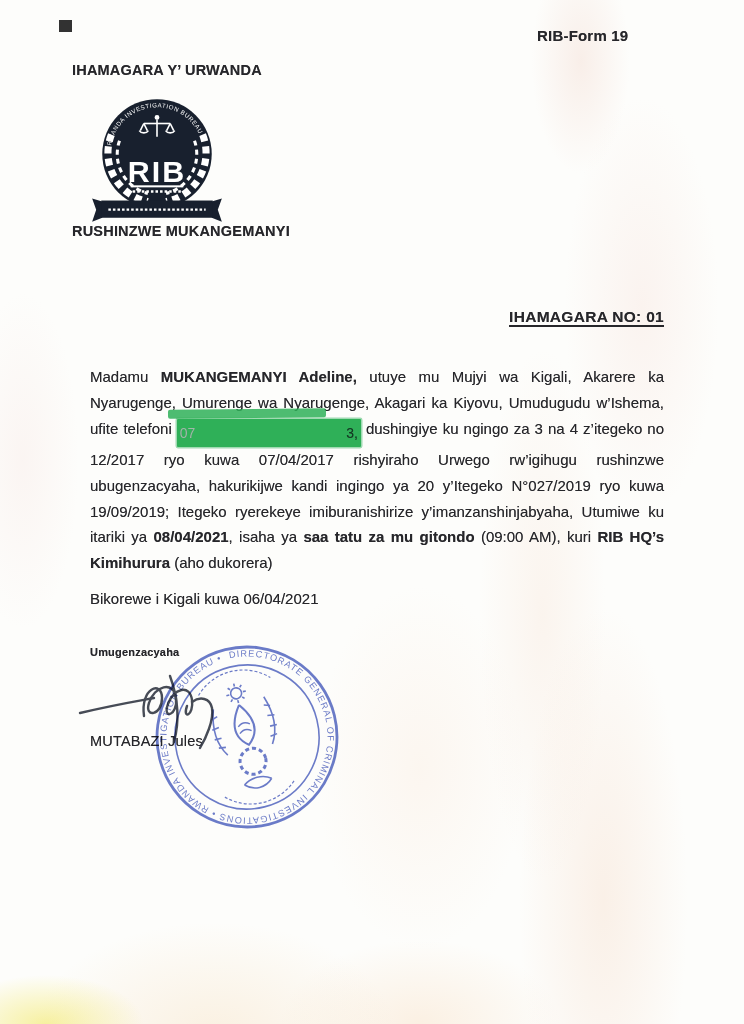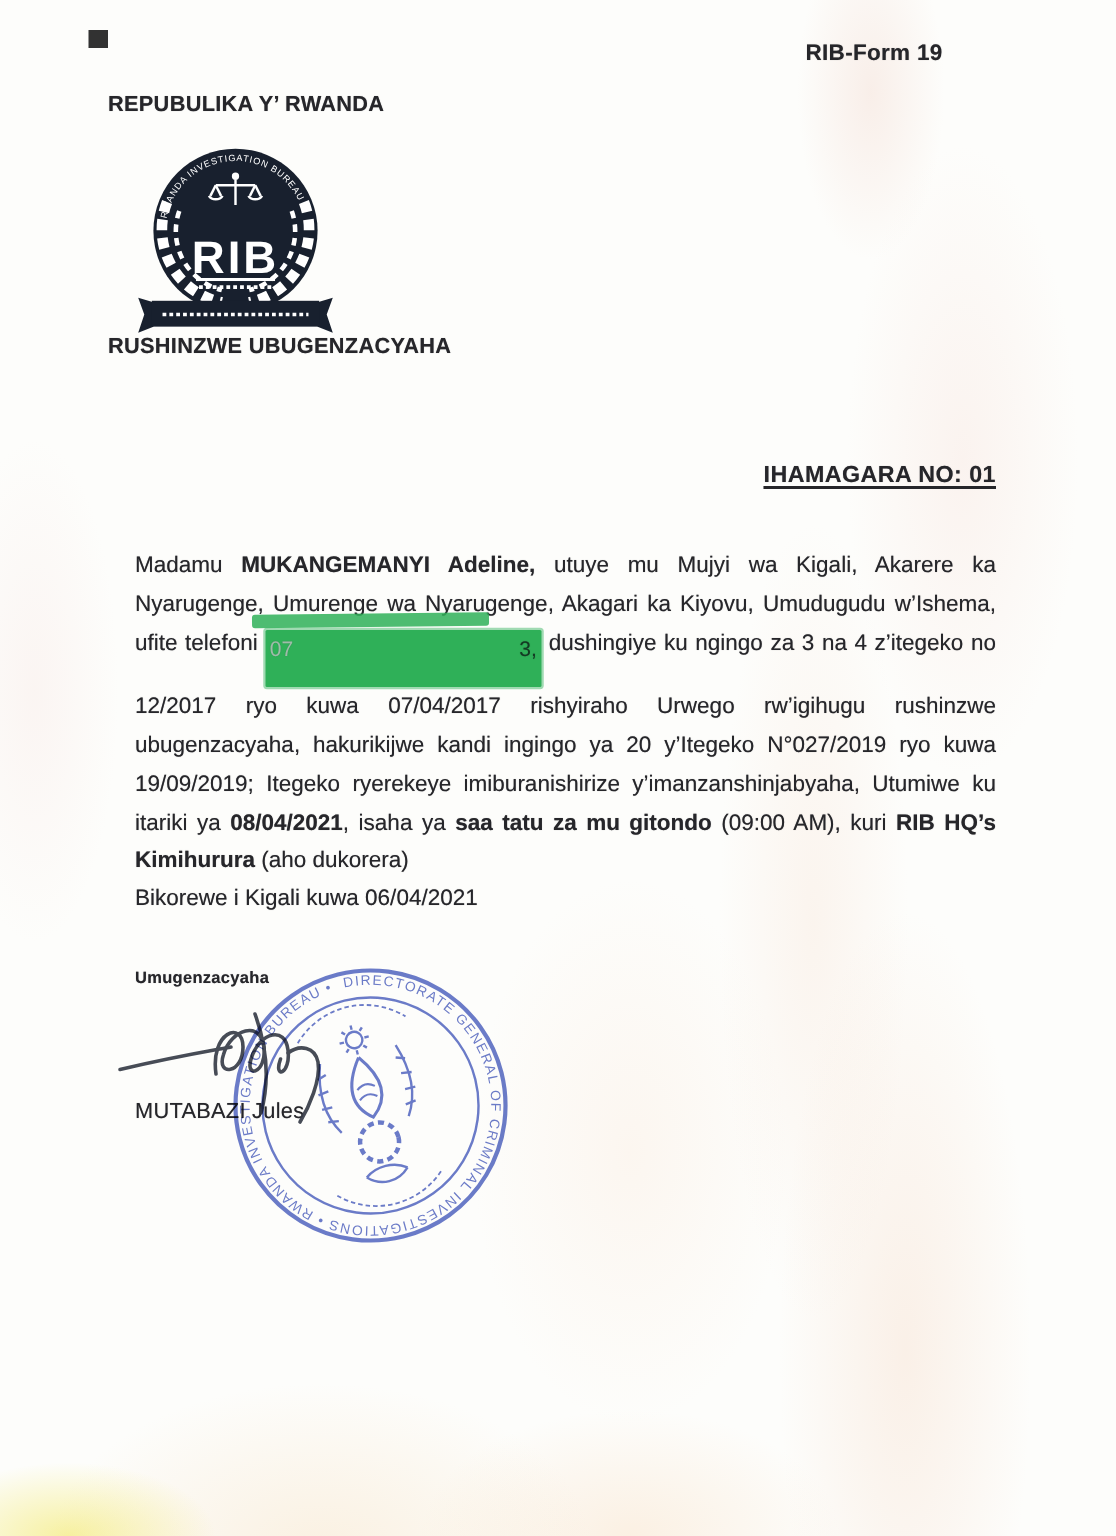--- a/index.html
+++ b/index.html
@@ -26,22 +26,22 @@
   .republic{position:absolute;top:62px;left:72px;font-weight:bold;font-size:14.5px;letter-spacing:.2px;}
   .logo{position:absolute;top:96px;left:82px;width:150px;height:130px;}
   .agency{position:absolute;top:220px;left:72px;width:254px;font-weight:bold;font-size:14.5px;line-height:22.5px;letter-spacing:.2px;}
   .agency .l1{display:flex;justify-content:space-between;}
   .title-wrap{position:absolute;top:308px;left:90px;width:574px;text-align:right;}
   .doc-title{font-weight:bold;font-size:15.5px;letter-spacing:.3px;
     text-decoration:underline;text-underline-offset:3px;text-decoration-thickness:2px;}
   .body-block{position:absolute;top:364px;left:90px;width:574px;font-size:15px;line-height:25.9px;text-align:justify;}
   .body-block p{margin:0;}
   .b{font-weight:bold;}
-  .redaction{display:inline-flex;justify-content:space-between;align-items:flex-start;
-    width:178px;height:38px;background:#2fb058;vertical-align:-4px;padding:0 3px;border-radius:1px;
+  .redaction{display:inline-flex;justify-content:space-between;align-items:flex-end;
+    width:178px;height:28px;background:#2fb058;vertical-align:-4px;padding:0 3px;border-radius:1px;
     box-shadow:0 0 0 1.5px rgba(47,176,88,.45);}
   .red-l{color:rgba(255,255,255,.55);font-size:14px;}
   .red-r{color:rgba(12,45,26,.78);font-size:14px;}
   .green-smear{position:absolute;top:409px;left:168px;width:158px;height:9px;background:#2fb058;
     opacity:.85;transform:rotate(-.6deg);border-radius:2px;}
   .issued{position:absolute;top:590px;left:90px;font-size:15px;}
   .sig-title{position:absolute;top:646px;left:90px;font-weight:bold;font-size:11px;letter-spacing:.2px;}
   .signature{position:absolute;top:658px;left:74px;width:212px;height:96px;z-index:2;}
   .stamp{position:absolute;top:640px;left:150px;width:194px;height:194px;z-index:3;
     mix-blend-mode:multiply;opacity:.9;}
@@ -51,21 +51,21 @@
 </head>
 <body>
 
 <div class="page">
 
   <div class="edge-band"></div>
   <div class="fleck"></div>
 
   <div class="form-number soft">RIB-Form 19</div>
 
-  <div class="republic soft">REPUBULIKA Y’ RWANDA</div>
+  <div class="republic soft">IHAMAGARA Y’ URWANDA</div>
 
   <svg class="logo" viewBox="0 0 148 128">
     <circle cx="74" cy="57" r="54" fill="#18202e"></circle>
     <defs>
       <path id="logoArc" d="M28,57 a46,46 0 0,1 92,0" fill="none"></path>
     </defs>
     <text font-size="6" fill="#ffffff" letter-spacing="0.6" font-family="Liberation Sans, sans-serif">
       <textPath href="#logoArc" startOffset="8">RWANDA INVESTIGATION BUREAU</textPath>
     </text>
 
@@ -93,21 +93,21 @@
 
     <g>
       <polygon points="10,101 20,104 20,120 10,124 14,112" fill="#18202e"></polygon>
       <polygon points="138,101 128,104 128,120 138,124 134,112" fill="#18202e"></polygon>
       <rect x="19" y="103" width="110" height="17" fill="#18202e"></rect>
       <path d="M26,112 h96" stroke="#ffffff" stroke-width="2.2" stroke-dasharray="2.5 2" fill="none"></path>
     </g>
   </svg>
 
   <div class="agency soft">
-    <div>RUSHINZWE UBUGENZACYAHA</div>
+    <div>RUSHINZWE MUKANGEMANYI</div>
   </div>
 
   <div class="title-wrap">
     <span class="doc-title soft">IHAMAGARA NO: 01</span>
   </div>
 
   <div class="body-block soft">
     <p><span>Madamu </span><span class="b">MUKANGEMANYI Adeline,</span><span> utuye mu Mujyi wa Kigali, Akarere ka Nyarugenge, Umurenge wa Nyarugenge, Akagari ka Kiyovu, Umudugudu w’Ishema, ufite telefoni </span><span class="redaction">
           <span class="red-l">07</span>
           <span class="red-r">3,</span>

